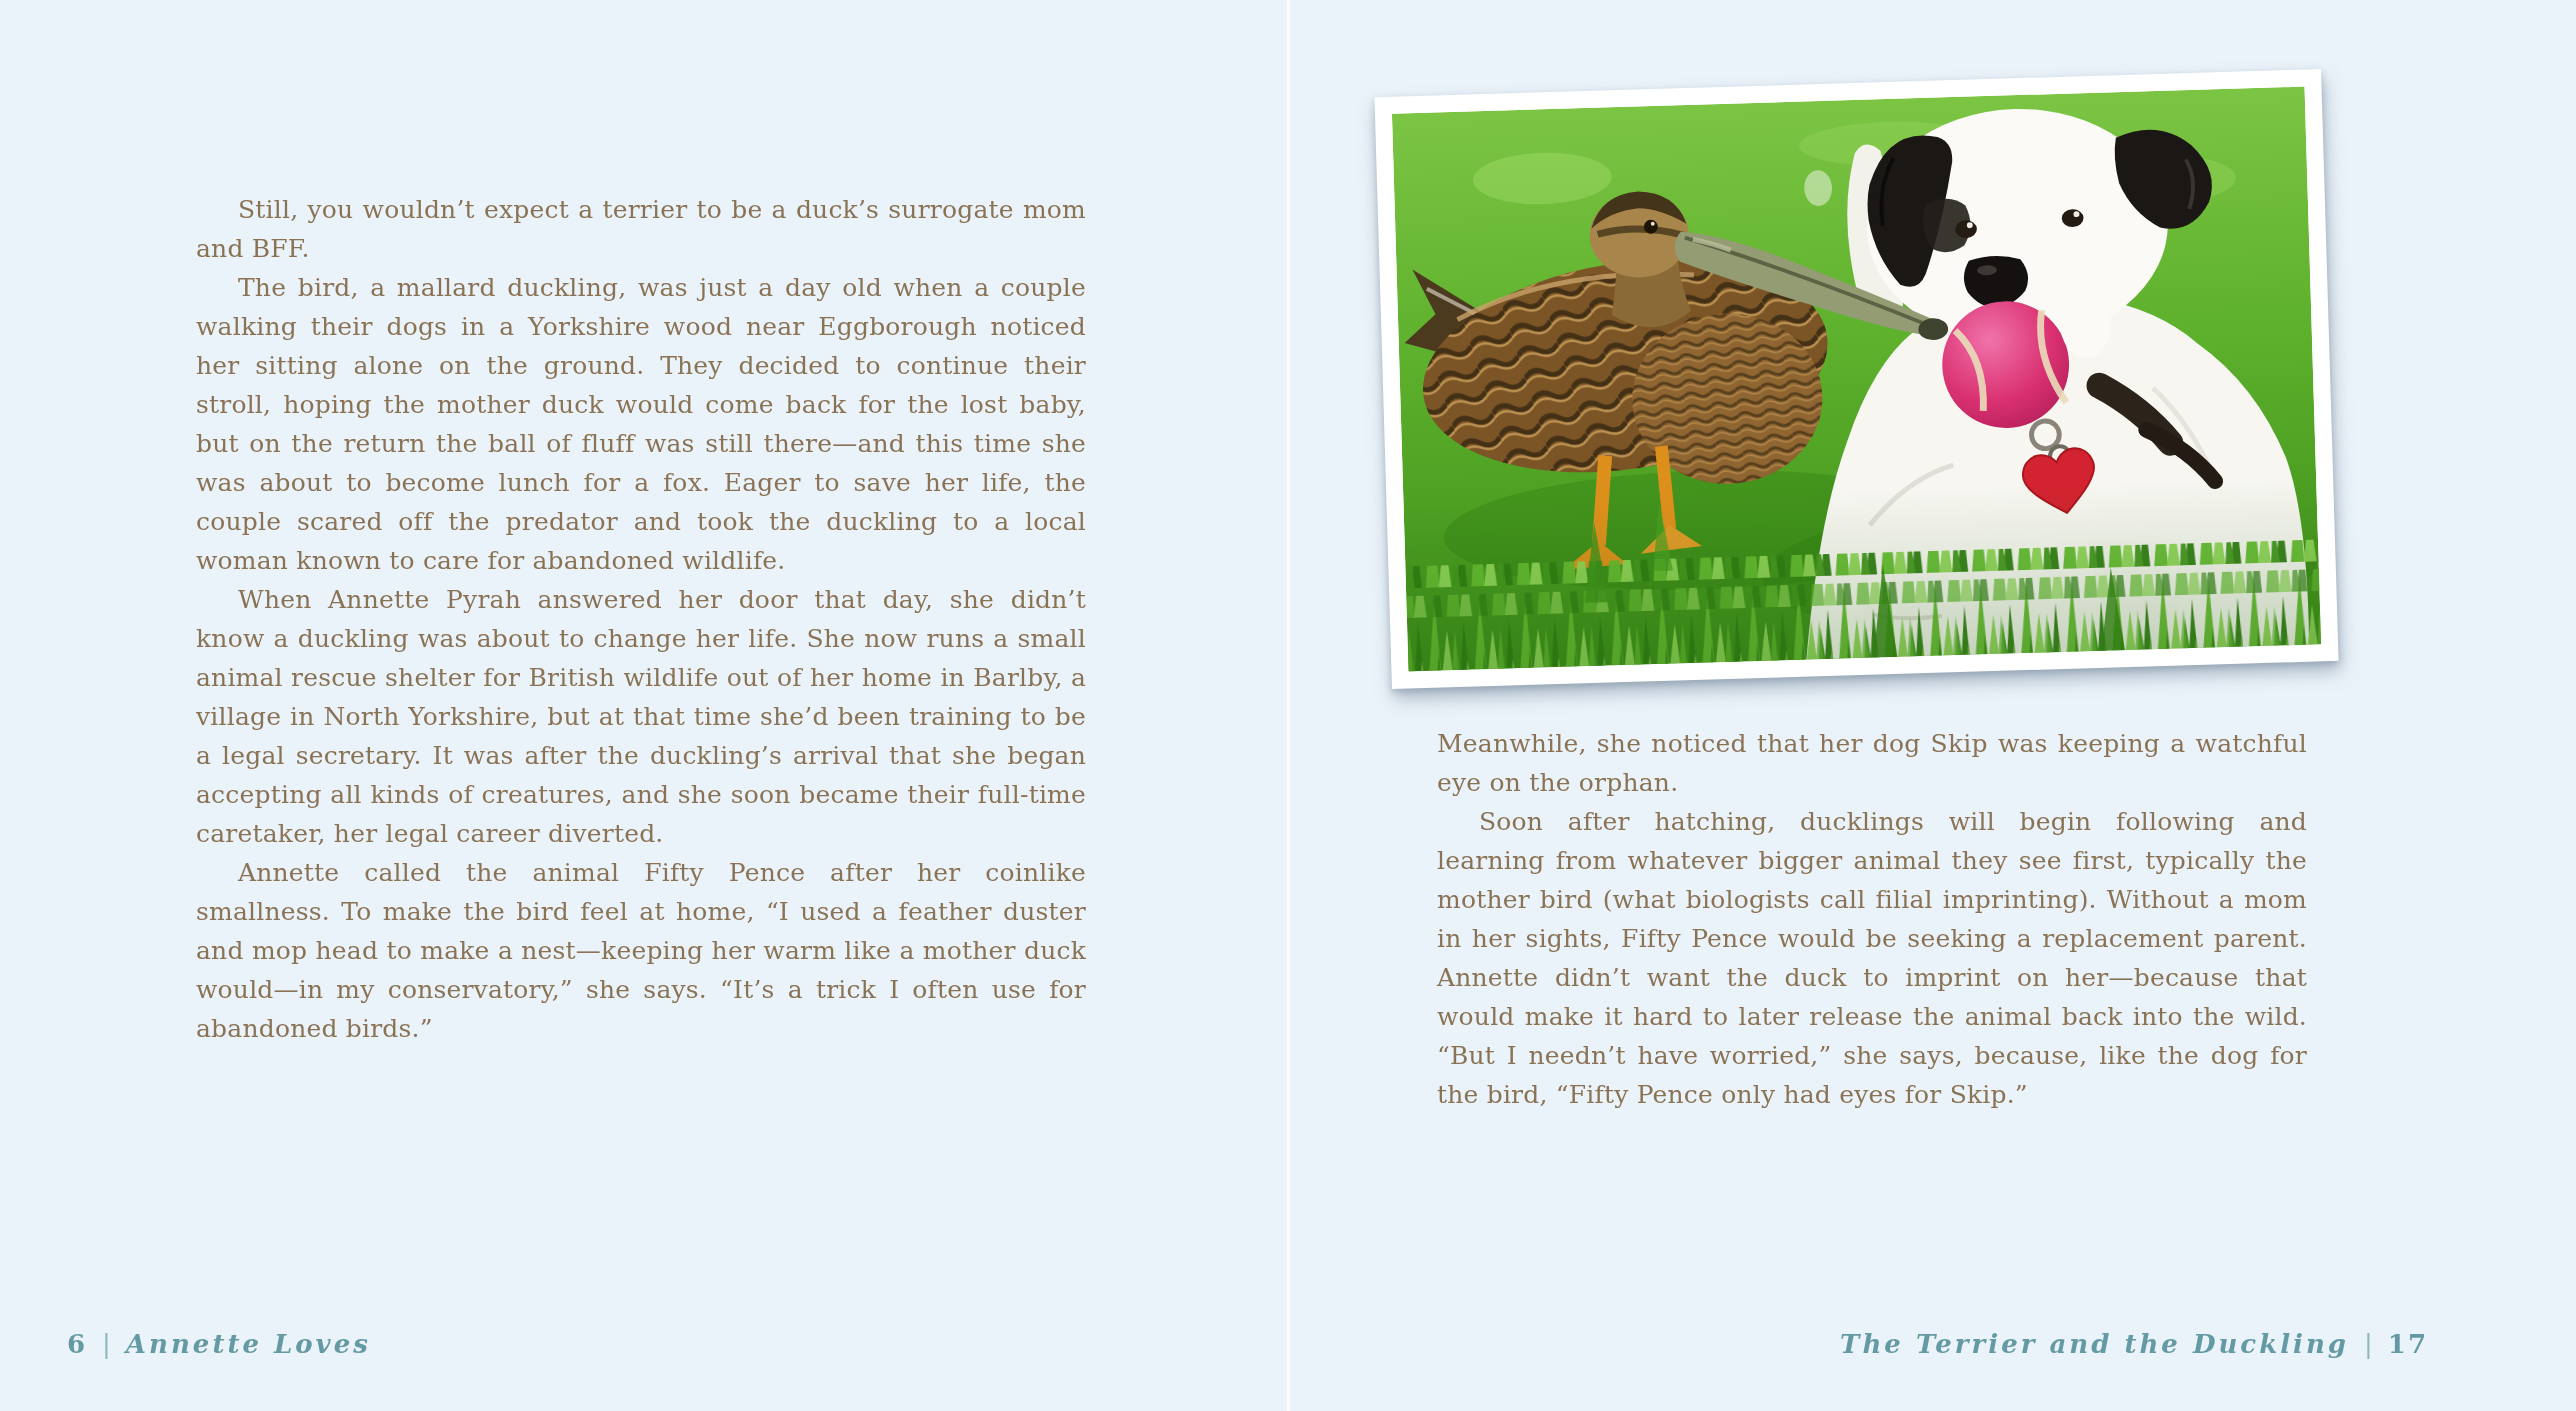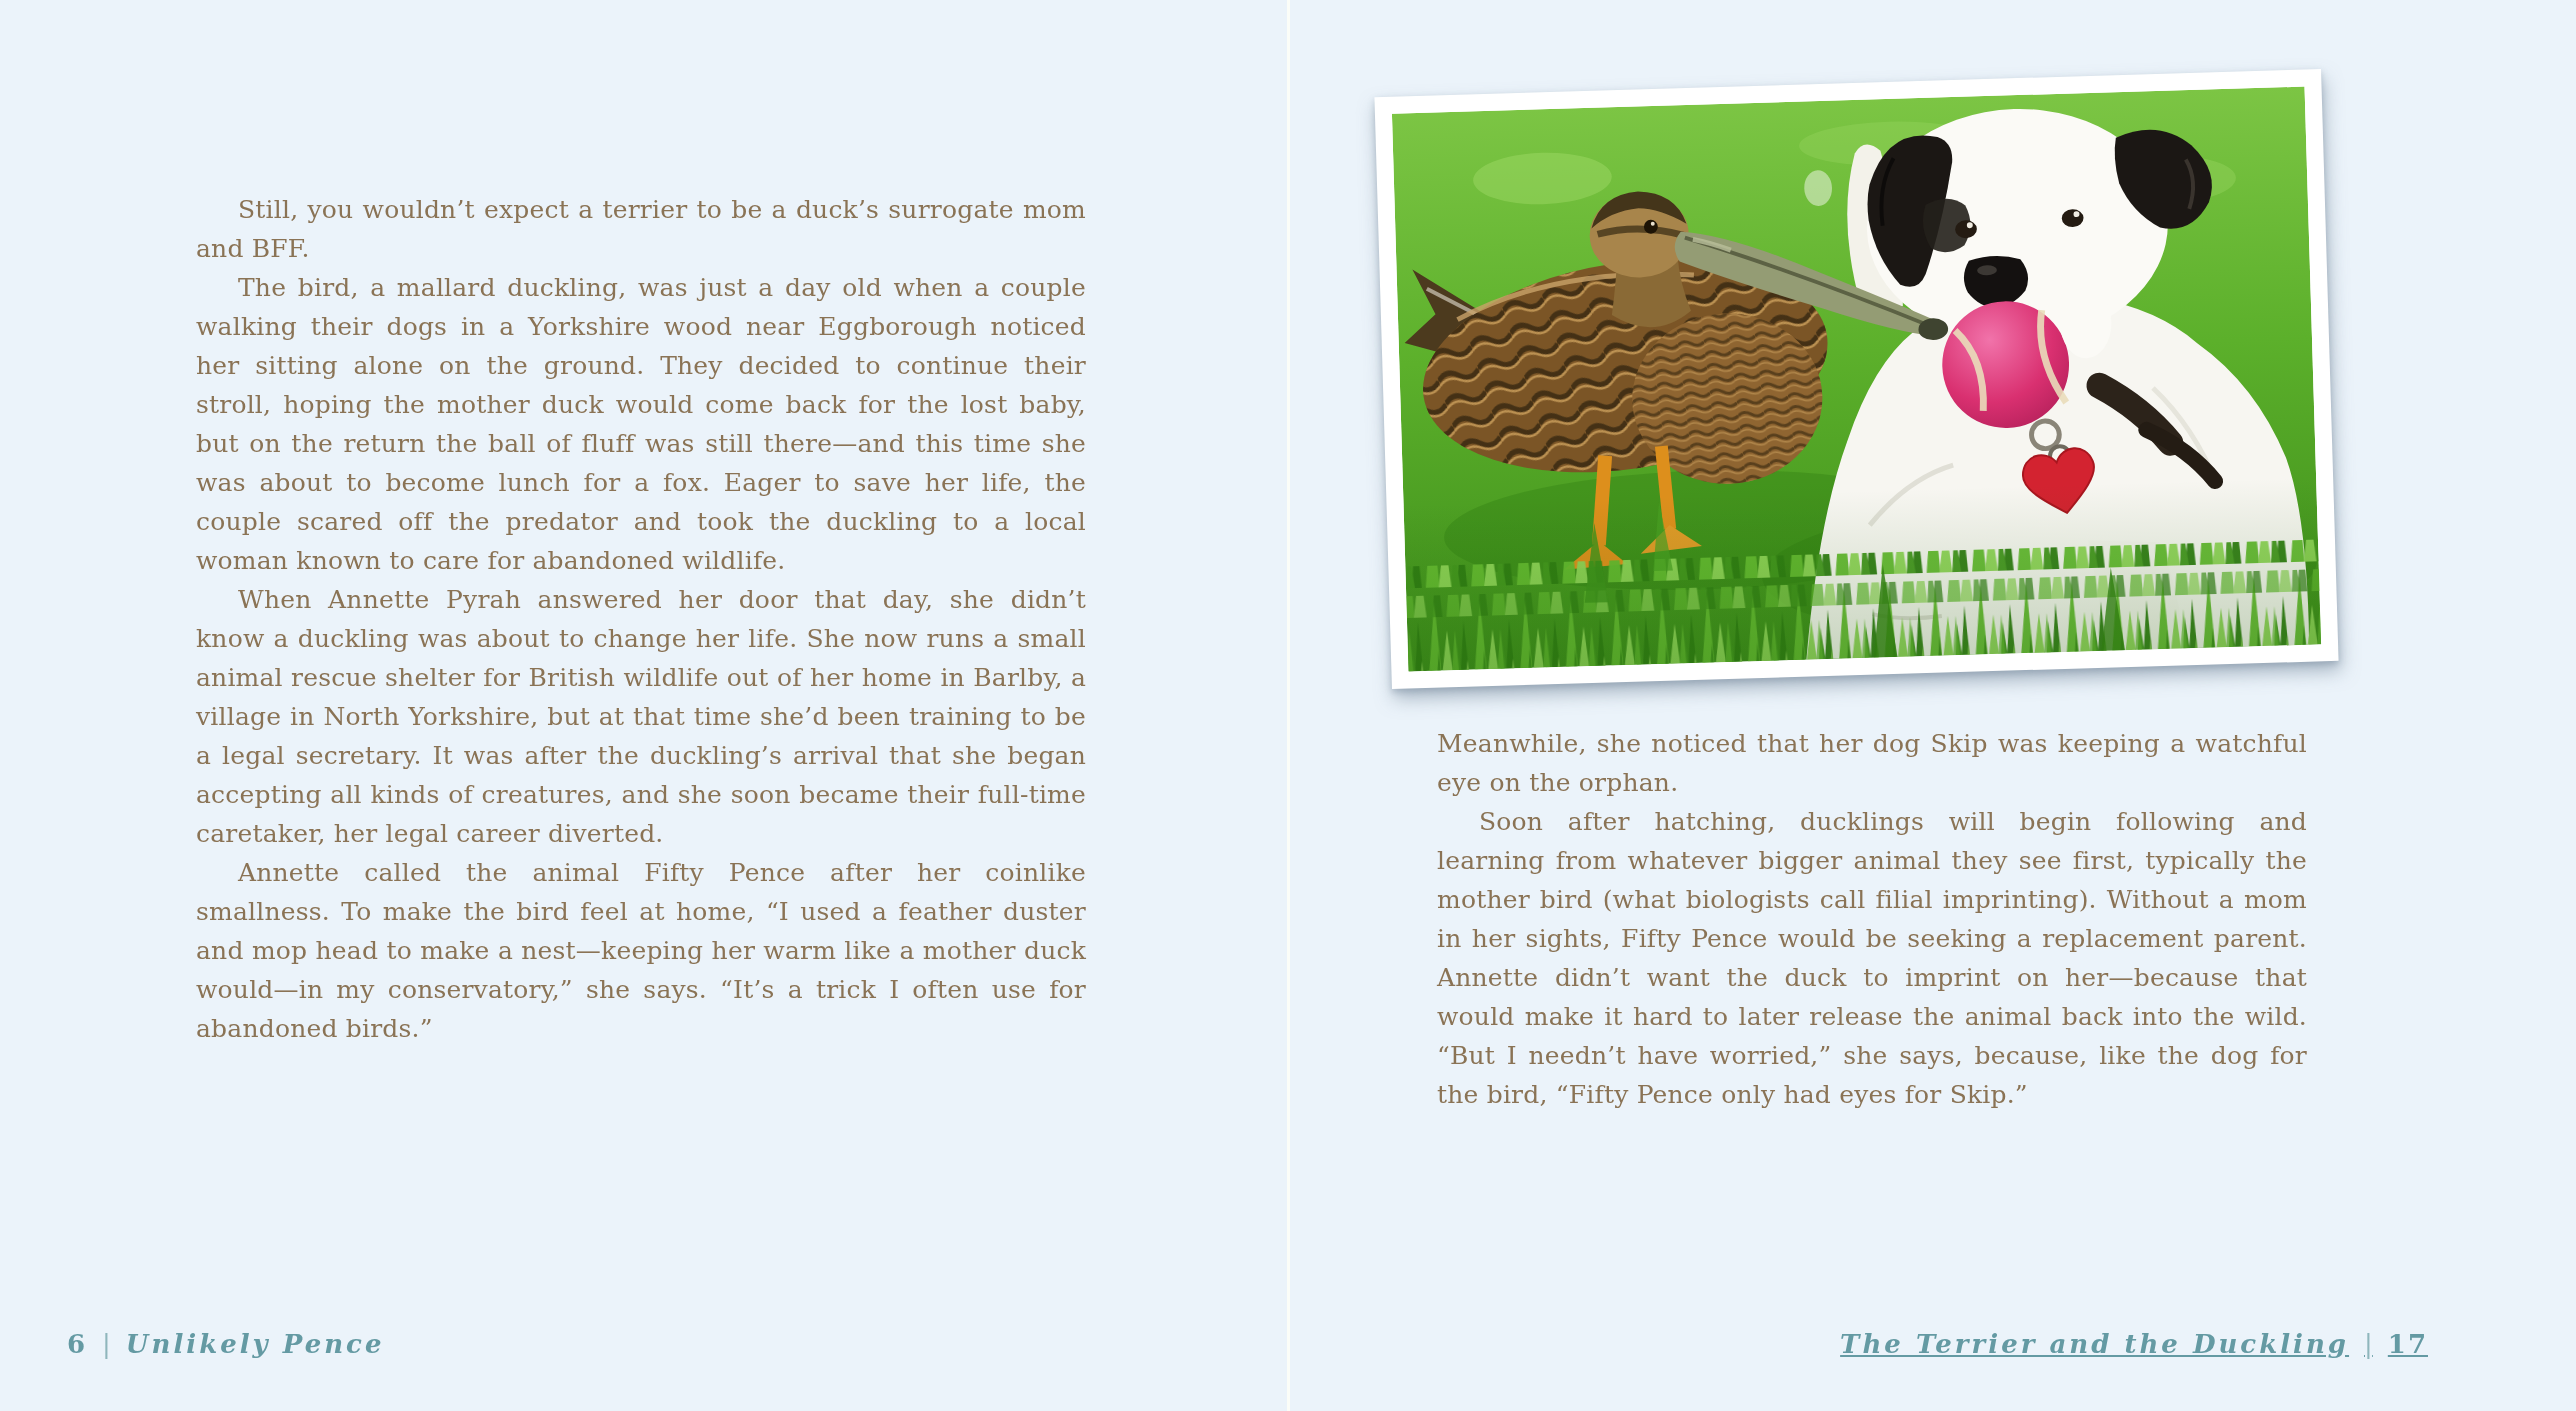--- a/index.html
+++ b/index.html
@@ -24,40 +24,40 @@
     position:absolute;left:149px;top:83px;width:947px;height:592px;margin:0;
     background:#ffffff;padding:17px;box-sizing:border-box;
     transform:rotate(-1.7deg);
     box-shadow:2px 10px 18px rgba(105,125,145,0.5),0 3px 6px rgba(105,125,145,0.35);
   }
   .photo-frame svg{display:block;width:100%;height:100%;}
 
   .footer{position:absolute;top:1329px;font-size:26px;font-weight:bold;color:#649aa3;
     letter-spacing:2px;white-space:nowrap;}
   .footer-left{left:67px;}
-  .footer-right{right:92px;text-decoration:underline;}
+  .footer-right{right:92px;}
   .footer .ftitle{font-style:italic;letter-spacing:3px;}
   .footer .sep{font-weight:normal;color:#8fb6bc;margin:0 15px;letter-spacing:0;}
 </style>
 </head>
 <body>
 
 <div class="spread">
 
   <div class="gutter"></div>
 
   <section class="page left">
     <div class="text-col left-col">
       <p class="indent">Still, you wouldn’t expect a terrier to be a duck’s surrogate mom and BFF.</p>
       <p class="indent">The bird, a mallard duckling, was just a day old when a couple walking their dogs in a Yorkshire wood near Eggborough noticed her sitting alone on the ground. They decided to continue their stroll, hoping the mother duck would come back for the lost baby, but on the return the ball of fluff was still there—and this time she was about to become lunch for a fox. Eager to save her life, the couple scared off the predator and took the duckling to a local woman known to care for abandoned wildlife.</p>
       <p class="indent">When Annette Pyrah answered her door that day, she didn’t know a duckling was about to change her life. She now runs a small animal rescue shelter for British wildlife out of her home in Barlby, a village in North Yorkshire, but at that time she’d been training to be a legal secretary. It was after the duckling’s arrival that she began accepting all kinds of creatures, and she soon became their full-time caretaker, her legal career diverted.</p>
       <p class="indent">Annette called the animal Fifty Pence after her coinlike smallness. To make the bird feel at home, “I used a feather duster and mop head to make a nest—keeping her warm like a mother duck would—in my conservatory,” she says. “It’s a trick I often use for abandoned birds.”</p>
     </div>
     <footer class="footer footer-left">
-      <span class="pagenum">6</span><span class="sep">|</span><span class="ftitle">Unlikely Pence</span>
+      <span class="pagenum">6</span><span class="sep">|</span><span class="ftitle">Annette Loves</span>
     </footer>
   </section>
 
   <section class="page right">
 
     <figure class="photo-frame">
       <svg viewBox="0 0 922 564" preserveAspectRatio="none">
         <defs>
           <linearGradient id="gGrass" x1="0" y1="0" x2="0" y2="1">
             <stop offset="0" stop-color="#7cc544"></stop>

